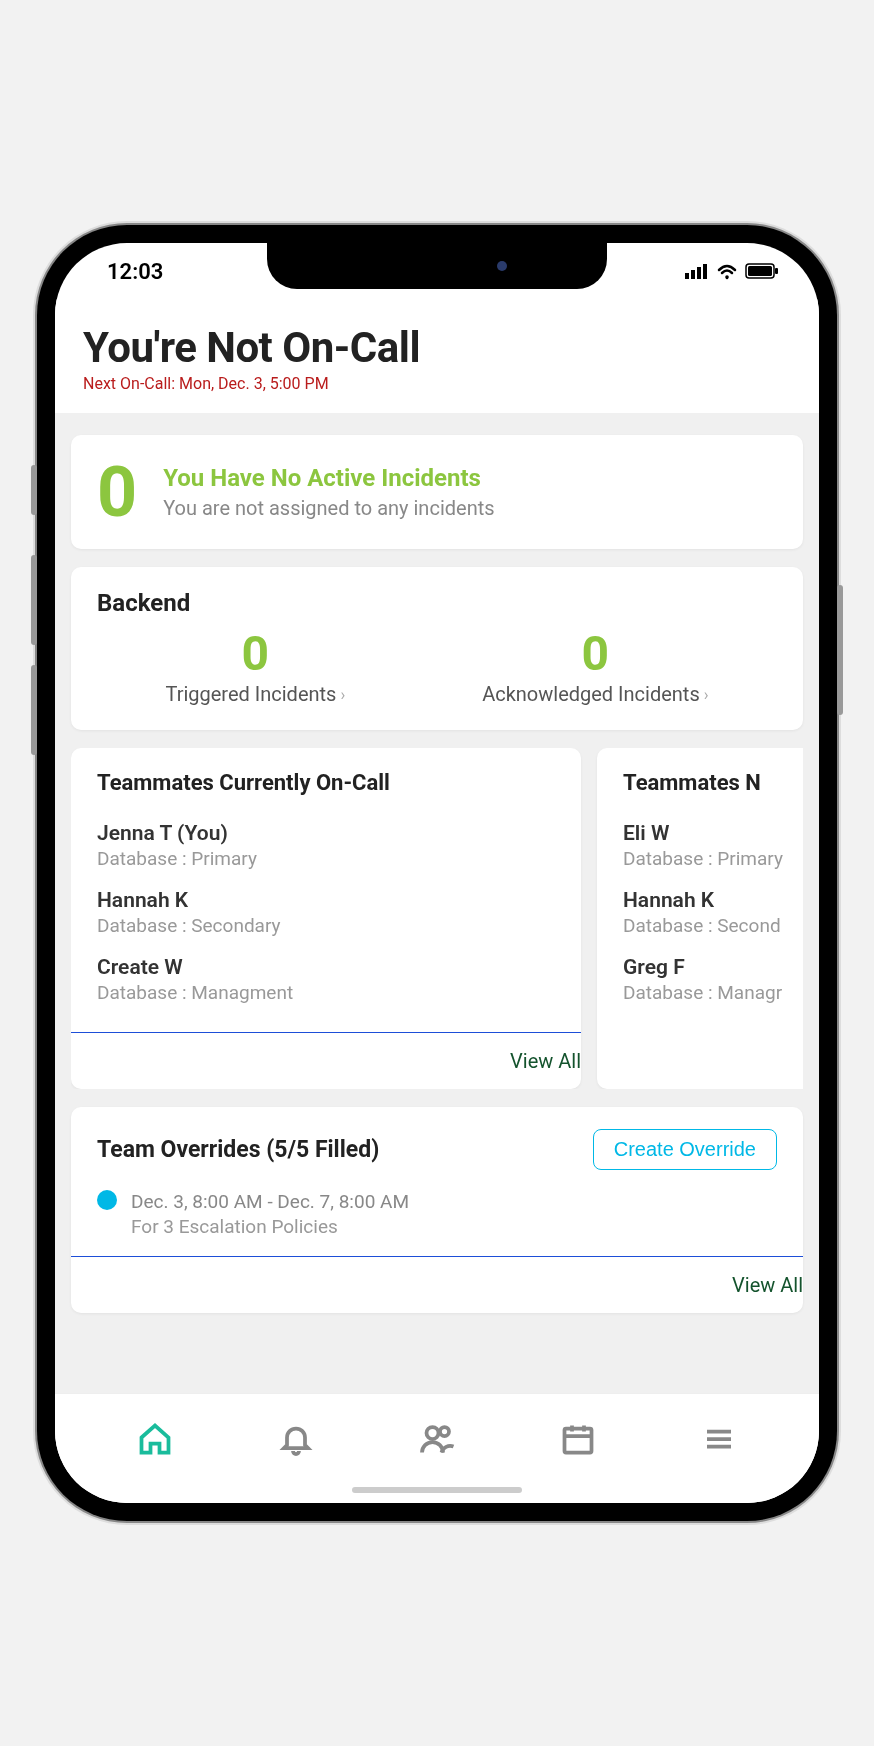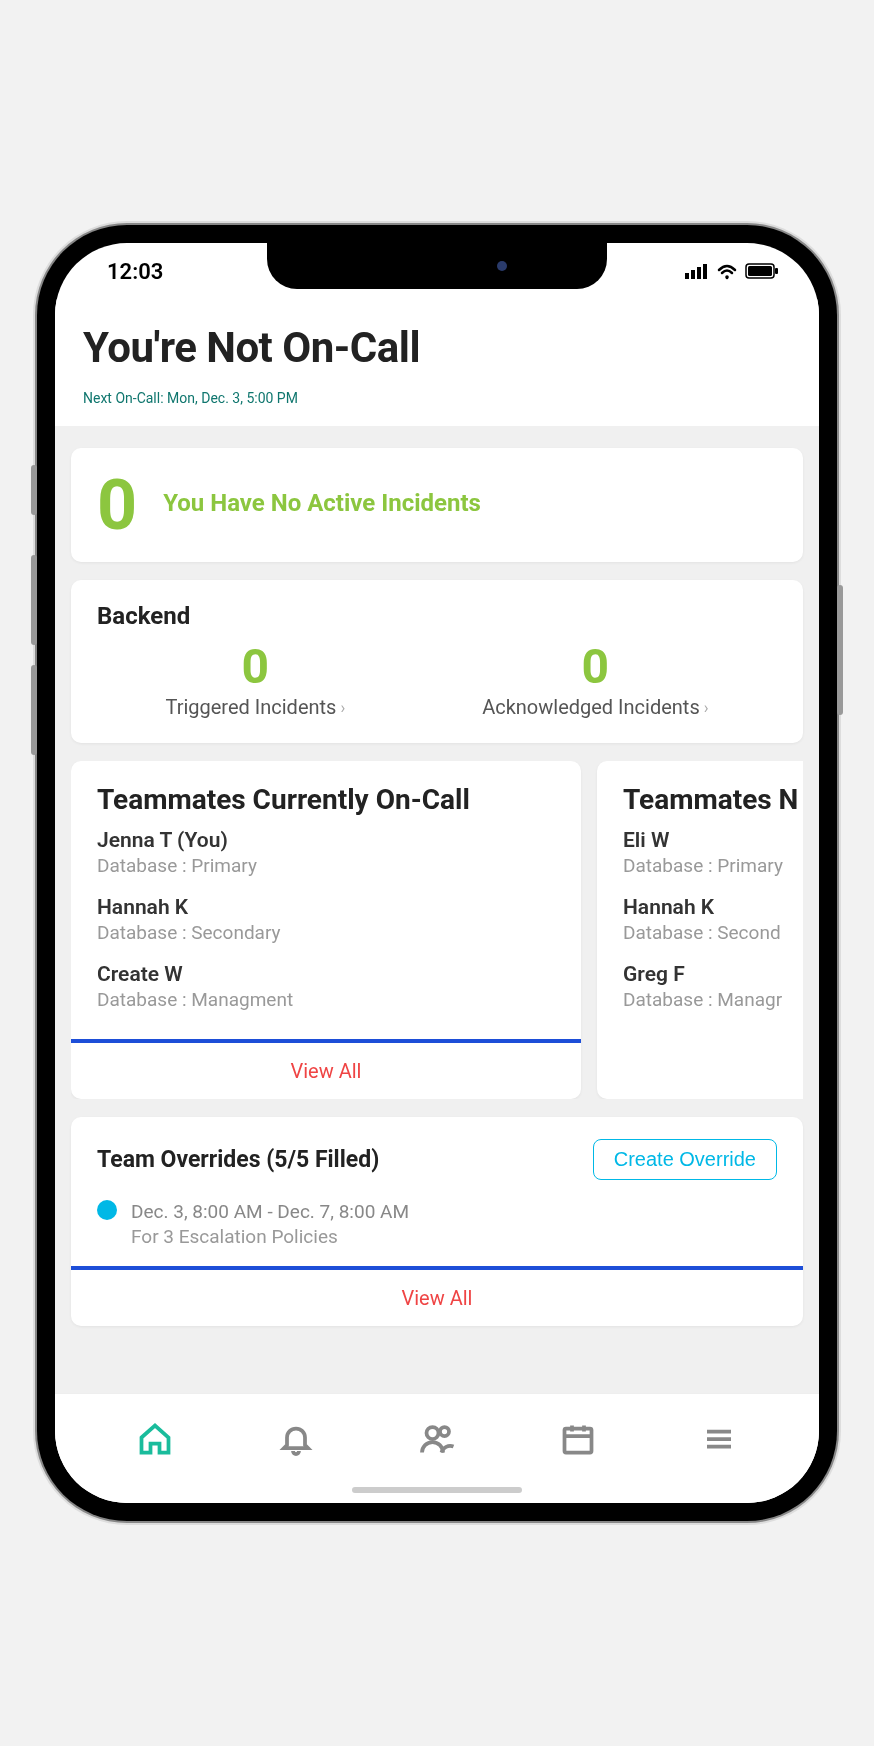--- a/index.html
+++ b/index.html
@@ -69,23 +69,23 @@
     padding: 24px 28px 20px 28px;
     background: #fff;
   }
   .page-title {
     font-size: 42px;
     font-weight: 700;
     color: #222;
     letter-spacing: -0.5px;
   }
   .page-subtitle {
-    font-size: 14px;
-    color: #0f766e;
-    margin-top: 18px;
+    font-size: 16px;
+    color: #b91c1c;
+    margin-top: 2px;
   }
   .content {
     flex: 1;
     background: #f0f0f0;
     overflow-y: auto;
     padding: 22px 16px 0 16px;
   }
   .card {
     background: #fff;
     border-radius: 10px;
@@ -148,35 +148,35 @@
   .team-card {
     background: #fff;
     border-radius: 10px;
     box-shadow: 0 1px 3px rgba(0,0,0,0.06);
     flex: 0 0 510px;
     display: flex;
     flex-direction: column;
   }
   .team-card .team-body { padding: 22px 26px 10px 26px; flex: 1; }
   .team-title {
-    font-size: 28px;
+    font-size: 22px;
     font-weight: 700;
     color: #222;
-    margin-bottom: 12px;
+    margin-bottom: 26px;
     white-space: nowrap;
   }
   .teammate { margin-bottom: 18px; }
   .teammate .name { font-size: 21px; font-weight: 600; color: #333; }
   .teammate .role { font-size: 19px; color: #999; margin-top: 2px; }
   .view-all {
-    border-top: 4px solid #1d4ed8;
-    text-align: center;
+    border-top: 1px solid #1d4ed8;
+    text-align: right;
     padding: 16px 0;
     font-size: 20px;
-    color: #ef4444;
+    color: #14532d;
     cursor: pointer;
   }
   .overrides-card .body { padding: 22px 26px 18px 26px; }
   .overrides-header {
     display: flex;
     justify-content: space-between;
     align-items: center;
     margin-bottom: 16px;
   }
   .overrides-title {
@@ -283,20 +283,21 @@
     <div class="header">
       <div class="page-title">You're Not On-Call</div>
       <div class="page-subtitle">Next On-Call: Mon, Dec. 3, 5:00 PM</div>
     </div>
 
     <div class="content">
       <div class="card incident-summary">
         <div class="big-zero">0</div>
         <div class="incident-text">
           <div class="title">You Have No Active Incidents</div>
+          <div class="sub">You are not assigned to any incidents</div>
         </div>
       </div>
 
       <div class="card backend-card">
         <div class="backend-title">Backend</div>
         <div class="backend-stats">
           <div class="stat">
             <div class="stat-num">0</div>
             <div class="stat-label">
               <span>Triggered Incidents</span>

